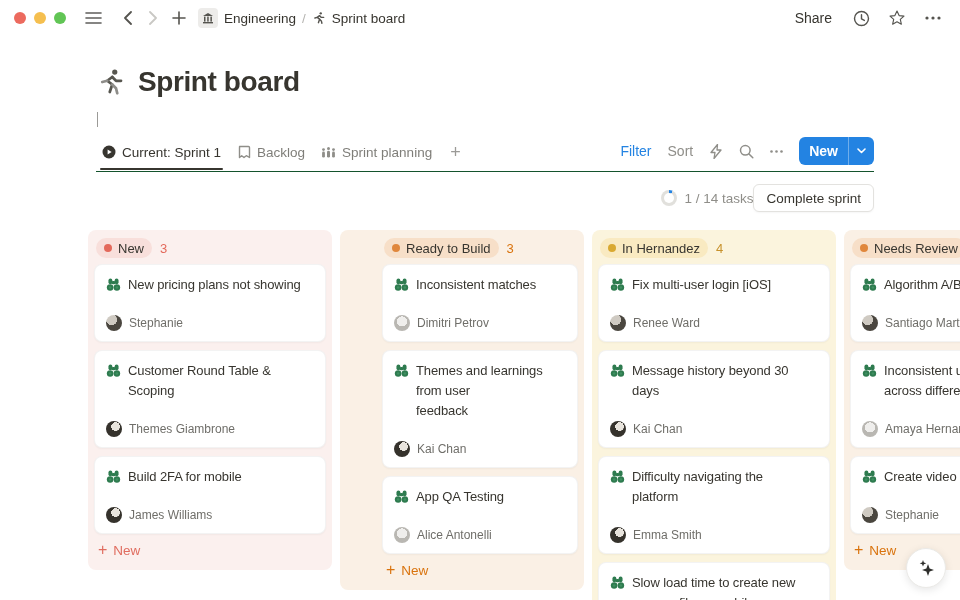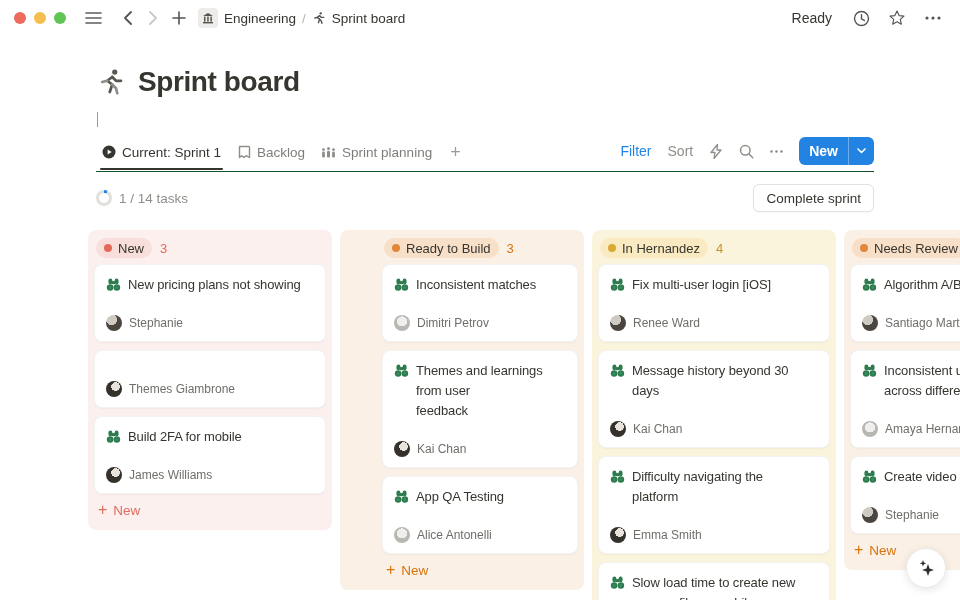--- a/index.html
+++ b/index.html
@@ -41,21 +41,21 @@
   .tool-sort { color:#8F8E89; }
   .tool-icon { width:26px; height:24px; display:flex; align-items:center; justify-content:center; }
   .new-btn { display:flex; align-items:center; margin-left:6px; background:#2383E2;
     border-radius:6px; overflow:hidden; height:28px; color:#fff; }
   .new-btn-main { padding:0 10px; font-size:14px; font-weight:600; display:flex; align-items:center; height:100%; }
   .new-btn-sep { width:1px; height:100%; background:rgba(255,255,255,0.35); }
   .new-btn-arrow { padding:0 8px; display:flex; align-items:center; height:100%; }
 
   
   .status-row { margin:12px 86px 0 96px; display:flex; align-items:center;
-    justify-content:space-between; }
+    justify-content:flex-end; }
   .progress-wrap { display:flex; align-items:center; gap:7px; color:#8F8E89; font-size:13.5px; }
   .ring { width:16px; height:16px; border-radius:50%; position:relative; }
   .ring::after { content:""; position:absolute; inset:3px; border-radius:50%; background:#fff; }
   .complete-btn { background:#fff; border:1px solid #E3E2DF; box-shadow:0 1px 2px rgba(0,0,0,0.04);
     border-radius:6px; height:28px; padding:0 12px; font-size:13.5px; font-weight:500;
     display:flex; align-items:center; color:#37352F; }
 
   
   .board { margin:18px 0 0 88px; display:flex; gap:8px; align-items:flex-start; }
   .column { width:244px; flex:0 0 244px; border-radius:8px; padding:6px 6px 8px 6px; }
@@ -140,21 +140,21 @@
         <path d="M13 8l-4 3 4 3-2 6"></path>
           <path d="M13 8l3 3h4"></path>
           <path d="M9 11l-4 1"></path>
           <path d="M13 14l3 3 1 4"></path>
       </g>
     </svg>
     <span>Sprint board</span>
   </div>
 
   <div class="topbar-right">
-    <span class="share">Ready</span>
+    <span class="share">Share</span>
     <span class="tb-btn">
       <svg width="17" height="17" viewBox="0 0 18 18">
         <circle cx="9" cy="9" r="7.4" fill="none" stroke="#55544F" stroke-width="1.5"></circle>
         <path d="M9 5v4.4l3 1.6" fill="none" stroke="#55544F" stroke-width="1.5" stroke-linecap="round" stroke-linejoin="round"></path>
       </svg>
     </span>
     <span class="tb-btn">
       <svg width="18" height="18" viewBox="0 0 24 24">
         <path d="M12 2.8l2.8 6 6.5.7-4.9 4.4 1.4 6.4L12 17l-5.8 3.3 1.4-6.4L2.7 9.5l6.5-.7z" fill="none" stroke="#55544F" stroke-width="1.5" stroke-linejoin="round"></path>
       </svg>
@@ -284,20 +284,37 @@
               </svg>
             </span>
             <span class="card-title-text">New pricing plans not showing</span>
           </div>
           <div class="card-assignee">
             <span class="avatar av-a"></span>
             <span class="assignee-name">Stephanie</span>
           </div>
         </div>
         <div class="card">
+          <div class="card-title">
+            <span style="display: flex;">
+              <svg width="15" height="15" viewBox="0 0 16 16">
+                <g fill="#2E7B4F">
+                  <rect x="2.6" y="1.6" width="4.2" height="6" rx="2.1"></rect>
+                  <rect x="9.2" y="1.6" width="4.2" height="6" rx="2.1"></rect>
+                  <rect x="6.2" y="4.2" width="3.6" height="3.4" rx="1"></rect>
+                  <circle cx="4.4" cy="11.2" r="3.5"></circle>
+                  <circle cx="11.6" cy="11.2" r="3.5"></circle>
+                </g>
+                <circle cx="4.4" cy="11.2" r="1.4" fill="#3E8F60"></circle>
+                <circle cx="11.6" cy="11.2" r="1.4" fill="#3E8F60"></circle>
+              </svg>
+            </span>
+            <span class="card-title-text">Customer Round Table &amp;
+Scoping</span>
+          </div>
           <div class="card-assignee">
             <span class="avatar av-c"></span>
             <span class="assignee-name">Themes Giambrone</span>
           </div>
         </div>
         <div class="card">
           <div class="card-title">
             <span style="display: flex;">
               <svg width="15" height="15" viewBox="0 0 16 16">
                 <g fill="#2E7B4F">

